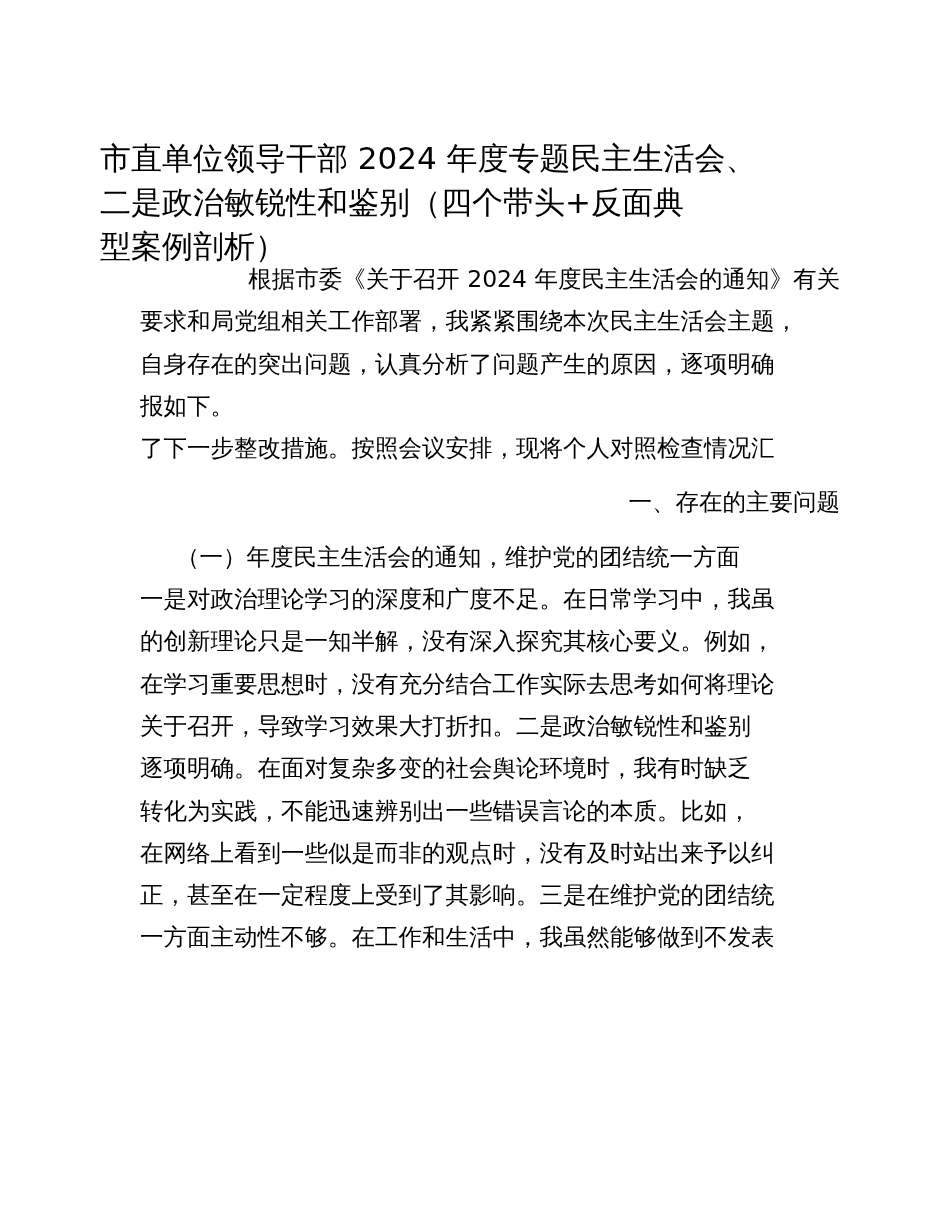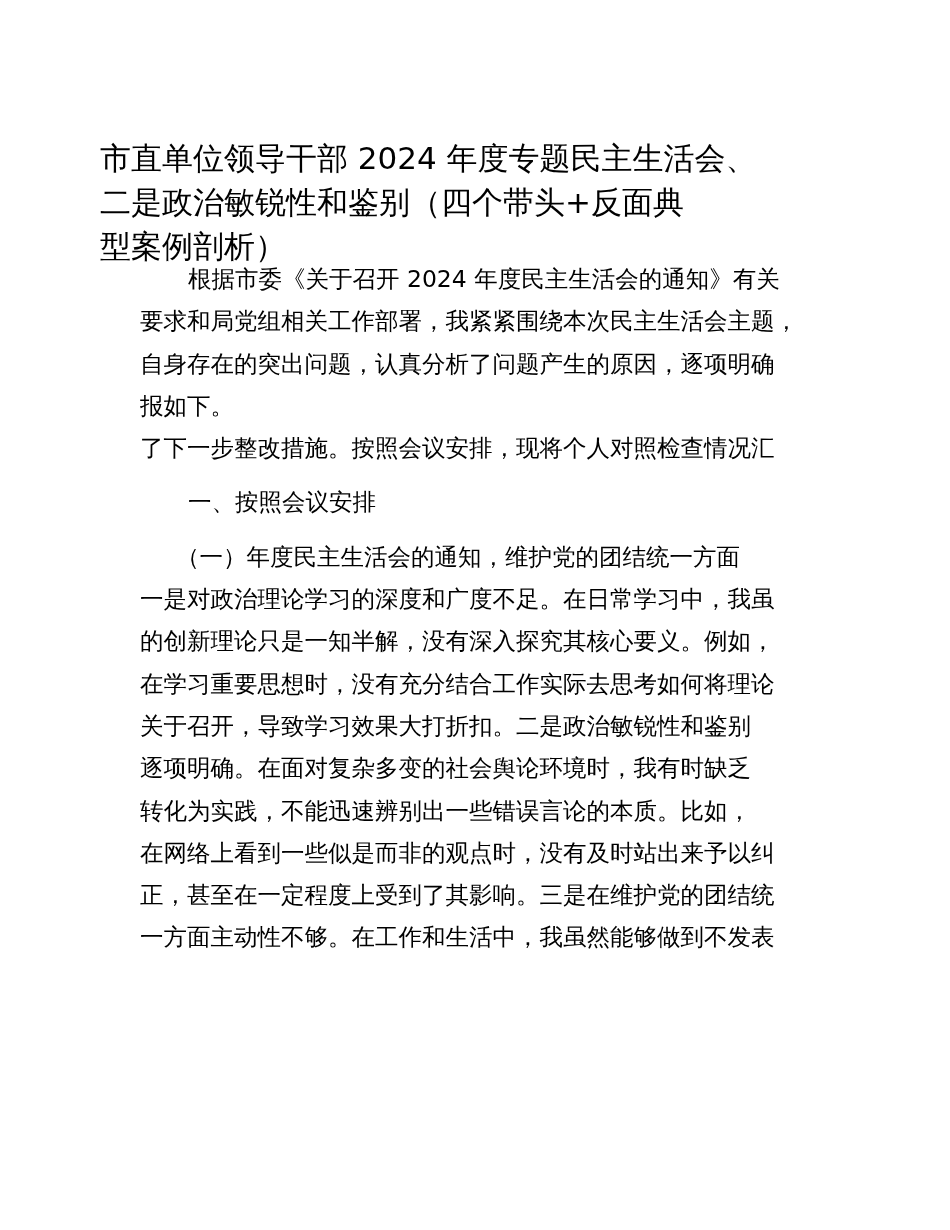--- a/index.html
+++ b/index.html
@@ -42,21 +42,21 @@
       top: 258px;
       width: 700px;
       font-size: 23.5px;
       line-height: 42.3px;
     }
     .line {
       display: block;
       white-space: nowrap;
       height: 42.3px;
     }
-    .indent { padding-left: 48px; }
+    .indent { padding-left: 48px; text-align: right; }
     .gap { height: 12px; display: block; }
   </style>
 </head>
 <body>
 
 <div class="page">
 
   <div class="title">
     <span class="tl">市直单位领导干部 2024 年度专题民主生活会、</span>
     <span class="tl">二是政治敏锐性和鉴别（四个带头+反面典</span>
@@ -67,21 +67,21 @@
     <div>
       <span class="line indent">根据市委《关于召开 2024 年度民主生活会的通知》有关</span>
       <span class="line">要求和局党组相关工作部署，我紧紧围绕本次民主生活会主题，</span>
       <span class="line">自身存在的突出问题，认真分析了问题产生的原因，逐项明确</span>
       <span class="line">报如下。</span>
       <span class="line">了下一步整改措施。按照会议安排，现将个人对照检查情况汇</span>
     </div>
 
     <span class="gap"></span>
 
-    <span class="line indent">一、按照会议安排</span>
+    <span class="line indent">一、存在的主要问题</span>
 
     <span class="gap"></span>
 
     <span class="line" style="padding-left:36px">（一）年度民主生活会的通知，维护党的团结统一方面</span>
 
     <div>
       <span class="line">一是对政治理论学习的深度和广度不足。在日常学习中，我虽</span>
       <span class="line">的创新理论只是一知半解，没有深入探究其核心要义。例如，</span>
       <span class="line">在学习重要思想时，没有充分结合工作实际去思考如何将理论</span>
       <span class="line">关于召开，导致学习效果大打折扣。二是政治敏锐性和鉴别</span>

